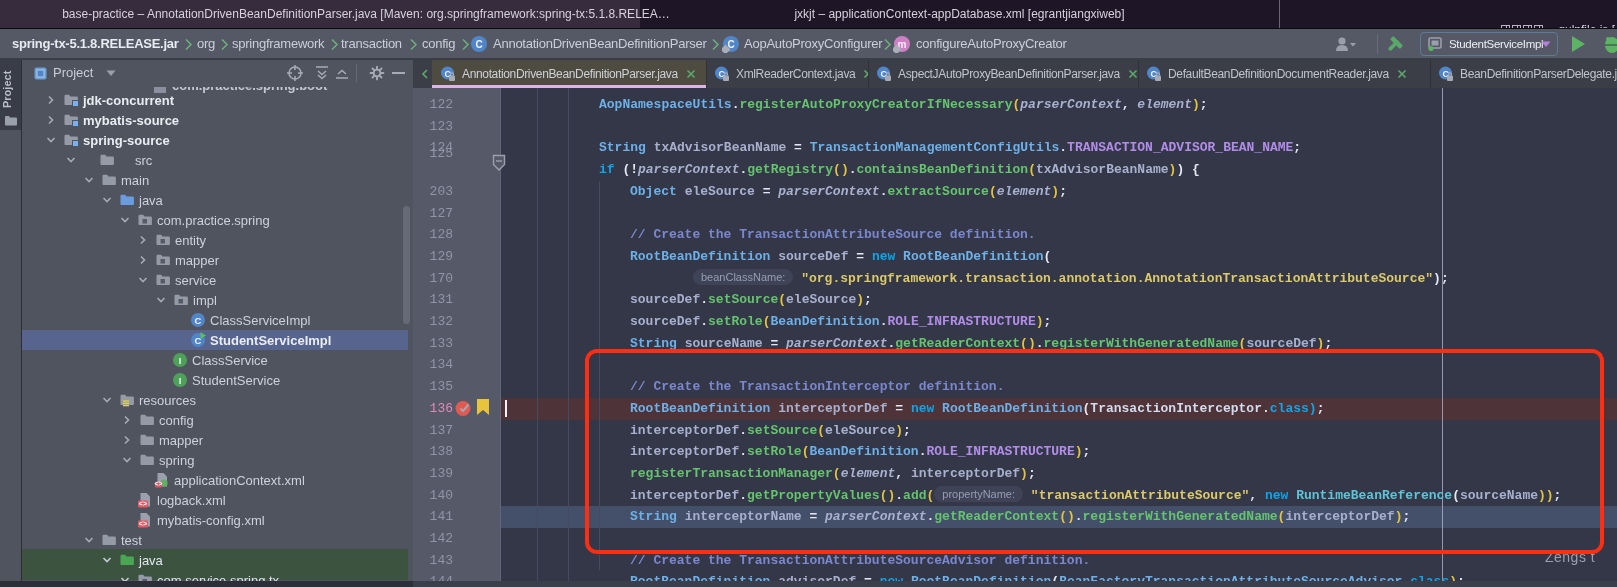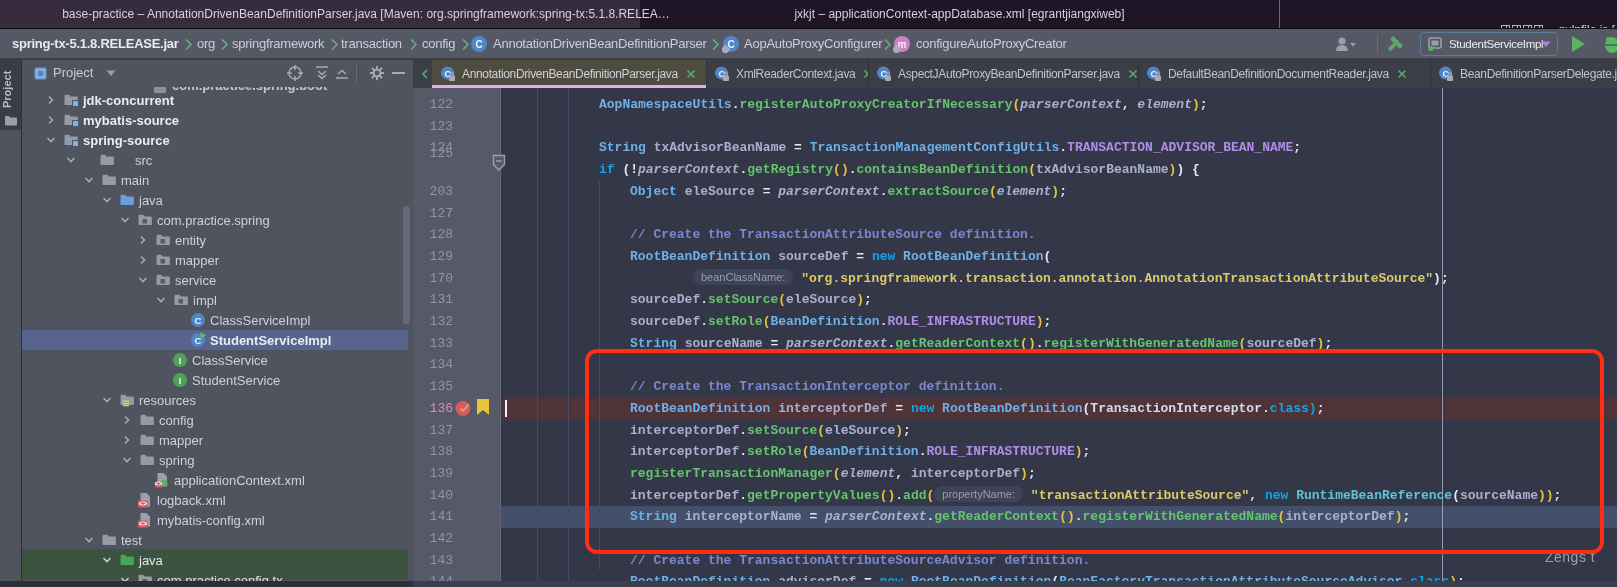--- a/index.html
+++ b/index.html
@@ -334,21 +334,21 @@
         <span style="color:#e3e7ee">java</span>
       </div>
 <div class="row" style="left:97px;top:510px;">
         <span class="sp"><svg width="12" height="12">
             <path d="M2.5 4 L6 7.5 L9.5 4" stroke="#c6cbd4" stroke-width="1.6" fill="none"></path>
           </svg></span>
         <span class="ic"><svg width="16" height="16">
             <path d="M1.5 4 q0-1.2 1.2-1.2 h3.4 l1.4 1.7 h6.2 q1.2 0 1.2 1.2 v6.2 q0 1.2-1.2 1.2 h-11 q-1.2 0-1.2-1.2 z" fill="#949aa6"></path>
             <rect x="5.5" y="7" width="4.5" height="4.5" fill="#565b68"></rect>
           </svg></span>
-        <span style="color:#dfe3ea">com.practice.config.tx</span>
+        <span style="color:#dfe3ea">com.service.spring.tx</span>
       </div>
 
 <div class="abs" style="left:381px;top:146px;width:7px;height:118px;background:#6e7280;border-radius:4px;opacity:.75;"></div>
 </div>
 
 <div id="tabbar">
 <svg class="abs" style="left:7px;top:8px;" width="10" height="12">
         <path d="M7 2 L3 6 L7 10" stroke="#5aa96a" stroke-width="1.7" fill="none"></path>
       </svg>
 <div class="tab" style="left:19px;width:274px;background:#4e4b40;color:#cdd0d6;">

